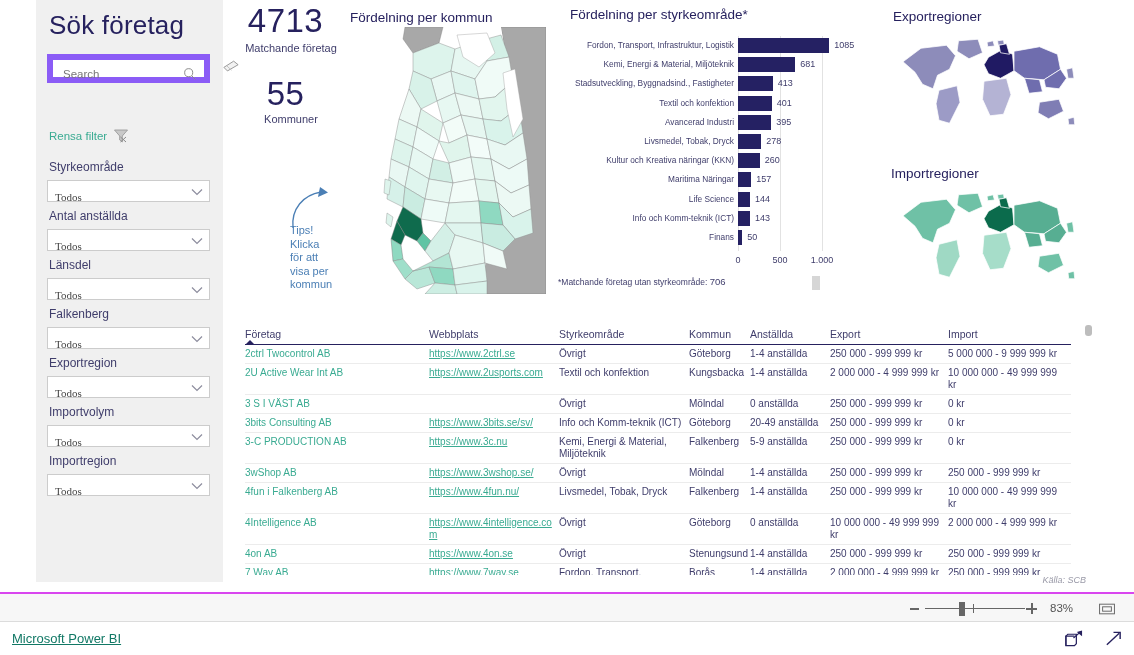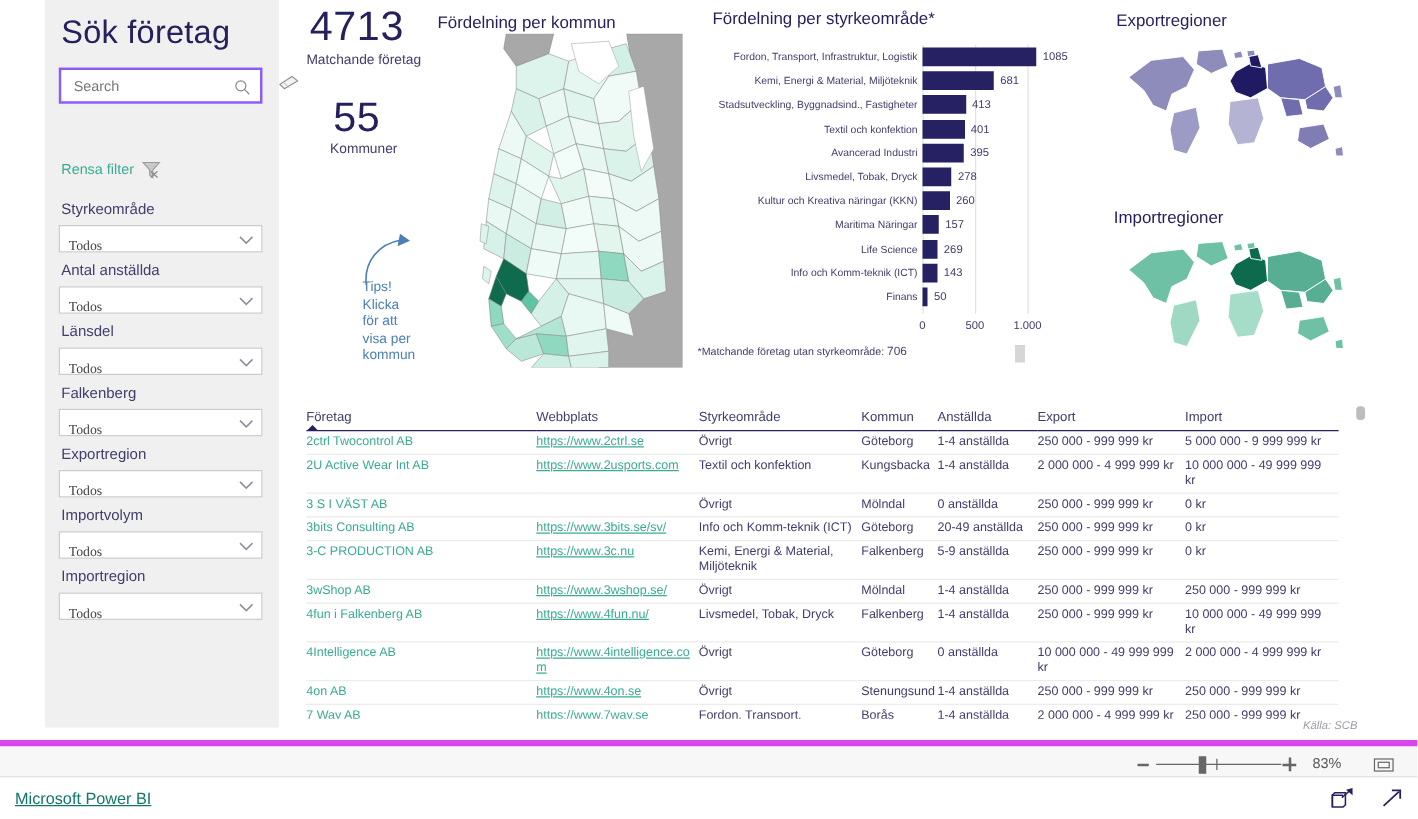--- a/index.html
+++ b/index.html
@@ -23,21 +23,21 @@
     position:absolute; left:36px; top:0px; width:187px; height:582px;
     background:#f0f0f0;
   }
   .side-title {
     position:absolute; left:13px; top:10px;
     font-size:26px; color:#26215e; letter-spacing:.2px;
     white-space:nowrap;
   }
   .search-box {
     position:absolute; left:11px; top:54px; width:163px; height:29px;
-    background:#ffffff; border:2px solid #8b5cf6;
+    background:#ffffff; border:6px solid #8b5cf6;
   }
   .search-box input {
     position:absolute; left:8px; top:0; width:125px; height:27px;
     border:none; outline:none; background:transparent;
     font-family:"Liberation Sans", sans-serif; font-size:11.5px; color:#666;
   }
   .search-box input::placeholder { color:#777; }
   .search-ico {
     position:absolute; right:7px; top:7px; width:14px; height:14px;
   }
@@ -130,21 +130,21 @@
     background:#bdbdbd; border-radius:3px;
   }
   .kalla {
     position:absolute; right:48px; top:575px; font-size:9px;
     color:#9a9aa8; font-style:italic;
   }
 
   
   #zoombar {
     position:absolute; left:0; top:592px; width:1134px; height:30px;
-    background:#f7f7f7; border-top:5px solid #d946ef; border-bottom:1px solid #dcdcdc;
+    background:#f7f7f7; border-top:2px solid #d946ef; border-bottom:1px solid #dcdcdc;
   }
   .zm-minus { position:absolute; left:910px; top:14px; width:9px; height:2px; background:#666; }
   .zm-track { position:absolute; left:925px; top:14px; width:100px; height:1px; background:#666; }
   .zm-thumb { position:absolute; left:959px; top:8px; width:6px; height:14px; background:#666; }
   .zm-notch { position:absolute; left:973px; top:10px; width:1px; height:9px; background:#666; }
   .zm-plus-h { position:absolute; left:1026px; top:14px; width:11px; height:2px; background:#666; }
   .zm-plus-v { position:absolute; left:1031px; top:9px; width:2px; height:11px; background:#666; }
   .zm-pct { position:absolute; left:1050px; top:8px; font-size:11.5px; color:#555; }
   .zm-fit { position:absolute; left:1098px; top:8px; width:18px; height:14px; }
 
@@ -372,21 +372,21 @@
         <div class="bc-bar" style="left: 180px; top: 98px; width: 23.352px; background: rgb(37, 33, 99);"></div>
         <div class="bc-val" style="left: 208.352px; top: 98px;">278</div>
         <div class="bc-cat" style="top: 119.2px; width: 176px; left: 0px;">Kultur och Kreativa näringar (KKN)</div>
         <div class="bc-bar" style="left: 180px; top: 117.2px; width: 21.84px; background: rgb(37, 33, 99);"></div>
         <div class="bc-val" style="left: 206.84px; top: 117.2px;">260</div>
         <div class="bc-cat" style="top: 138.4px; width: 176px; left: 0px;">Maritima Näringar</div>
         <div class="bc-bar" style="left: 180px; top: 136.4px; width: 13.188px; background: rgb(37, 33, 99);"></div>
         <div class="bc-val" style="left: 198.188px; top: 136.4px;">157</div>
         <div class="bc-cat" style="top: 157.6px; width: 176px; left: 0px;">Life Science</div>
         <div class="bc-bar" style="left: 180px; top: 155.6px; width: 12.096px; background: rgb(37, 33, 99);"></div>
-        <div class="bc-val" style="left: 197.096px; top: 155.6px;">269</div>
+        <div class="bc-val" style="left: 197.096px; top: 155.6px;">144</div>
         <div class="bc-cat" style="top: 176.8px; width: 176px; left: 0px;">Info och Komm-teknik (ICT)</div>
         <div class="bc-bar" style="left: 180px; top: 174.8px; width: 12.012px; background: rgb(37, 33, 99);"></div>
         <div class="bc-val" style="left: 197.012px; top: 174.8px;">143</div>
         <div class="bc-cat" style="top: 196px; width: 176px; left: 0px;">Finans</div>
         <div class="bc-bar" style="left: 180px; top: 194px; width: 4.2px; background: rgb(37, 33, 99);"></div>
         <div class="bc-val" style="left: 189.2px; top: 194px;">50</div>
         <div class="bc-tick" style="left: 160px; top: 219.2px; width: 40px;">0</div>
         <div class="bc-tick" style="left: 202px; top: 219.2px; width: 40px;">500</div>
         <div class="bc-tick" style="left: 244px; top: 219.2px; width: 40px;">1.000</div>
       </div>

